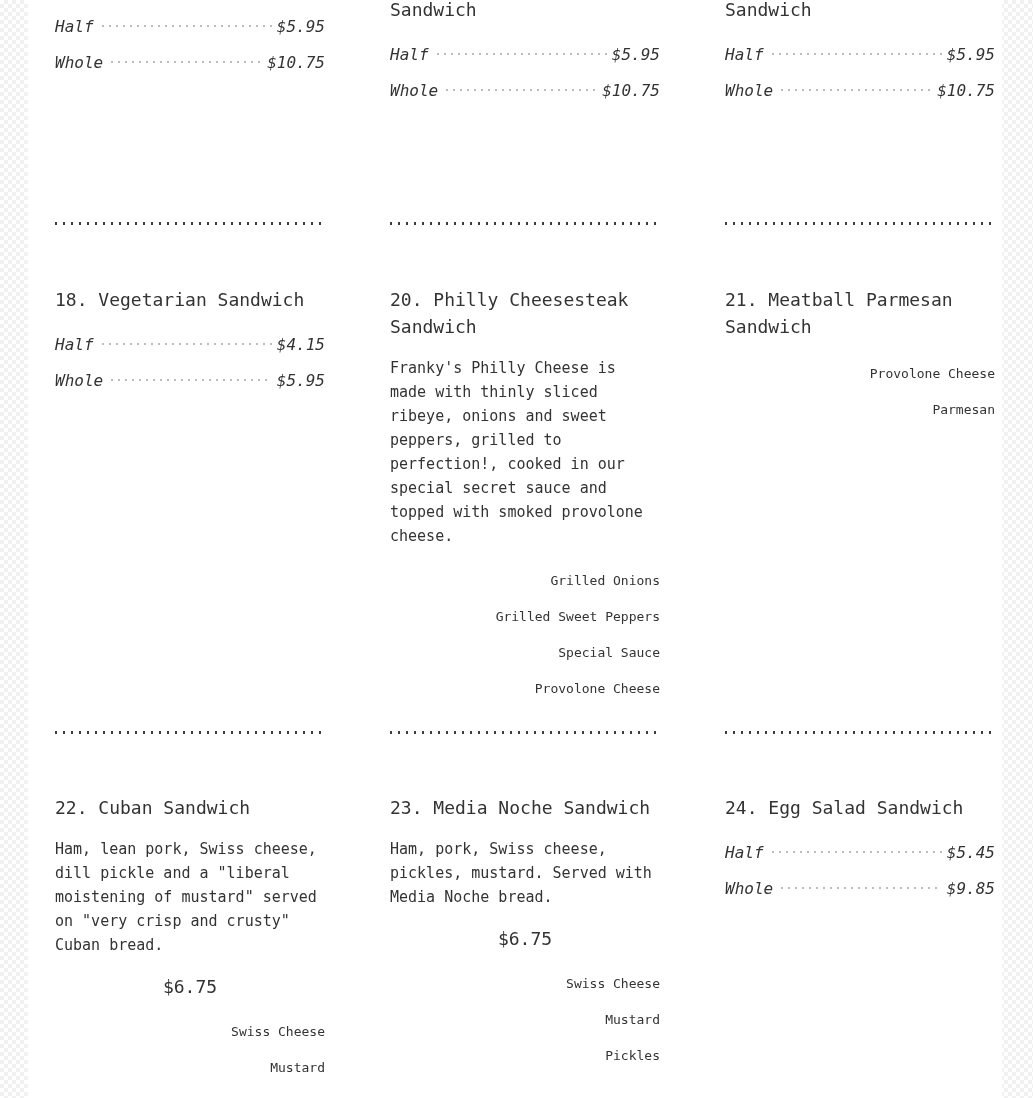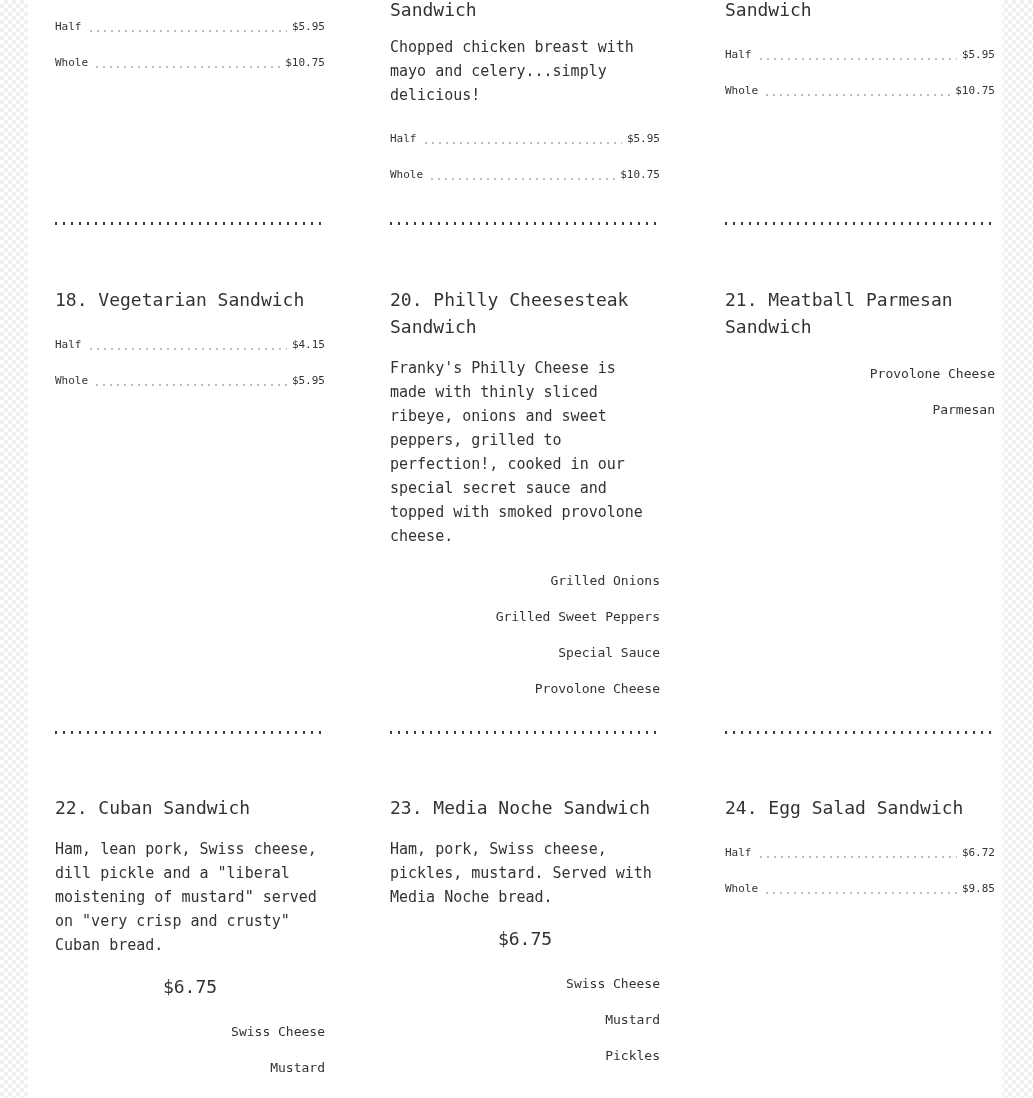--- a/index.html
+++ b/index.html
@@ -29,23 +29,23 @@
     column-gap:65px;
     padding-left:27px;
   }
   .row-1 { height:225px; }
   .row-2 { height:509px; padding-top:61px; }
   .row-3 { height:364px; padding-top:60px; }
   .menu-item { position:relative; }
   .item-title { font-size:18px; line-height:27px; font-weight:400; }
   .item-desc  { font-size:15px; line-height:24px; margin-top:16px; }
   .price-row {
-    display:flex; align-items:flex-end;
-    font-size:11px; line-height:16px;
-    margin-top:24px; white-space:nowrap;
+    display:flex; align-items:center;
+    font-size:16px; line-height:16px;
+    margin-top:24px; white-space:nowrap;font-style:italic;
   }
   .price-row + .price-row { margin-top:20px; }
   .leader {
     flex:1 1 auto; height:2px; margin:0 5px 3px 8px;
     background-image:repeating-linear-gradient(90deg,#bcbcbc 0 2px,transparent 2px 7px);
   }
   .single-price { font-size:18px; line-height:27px; margin-top:16px;text-align:center; }
   .extra { font-size:13px; line-height:16px; margin-top:20px;text-align:right; }
   .item-title + .extra  { margin-top:26px; }
   .item-desc + .extra   { margin-top:25px; }
@@ -73,21 +73,20 @@
       <div class="price-row">
         <span>Whole</span>
         <span class="leader"></span>
         <span>$10.75</span>
       </div>
       <div class="separator"></div>
     </article>
 
     <article class="menu-item r1c2">
       <h3 class="item-title">Sandwich</h3>
-      <p class="item-desc">Chopped chicken breast with mayo and celery...simply delicious!</p>
       <div class="price-row">
         <span>Half</span>
         <span class="leader"></span>
         <span>$5.95</span>
       </div>
       <div class="price-row">
         <span>Whole</span>
         <span class="leader"></span>
         <span>$10.75</span>
       </div>
@@ -160,21 +159,21 @@
       <div class="extra">Swiss Cheese</div>
       <div class="extra">Mustard</div>
       <div class="extra">Pickles</div>
     </article>
 
     <article class="menu-item">
       <h3 class="item-title">24. Egg Salad Sandwich</h3>
       <div class="price-row">
         <span>Half</span>
         <span class="leader"></span>
-        <span>$6.72</span>
+        <span>$5.45</span>
       </div>
       <div class="price-row">
         <span>Whole</span>
         <span class="leader"></span>
         <span>$9.85</span>
       </div>
     </article>
   </section>
 
 </div>

